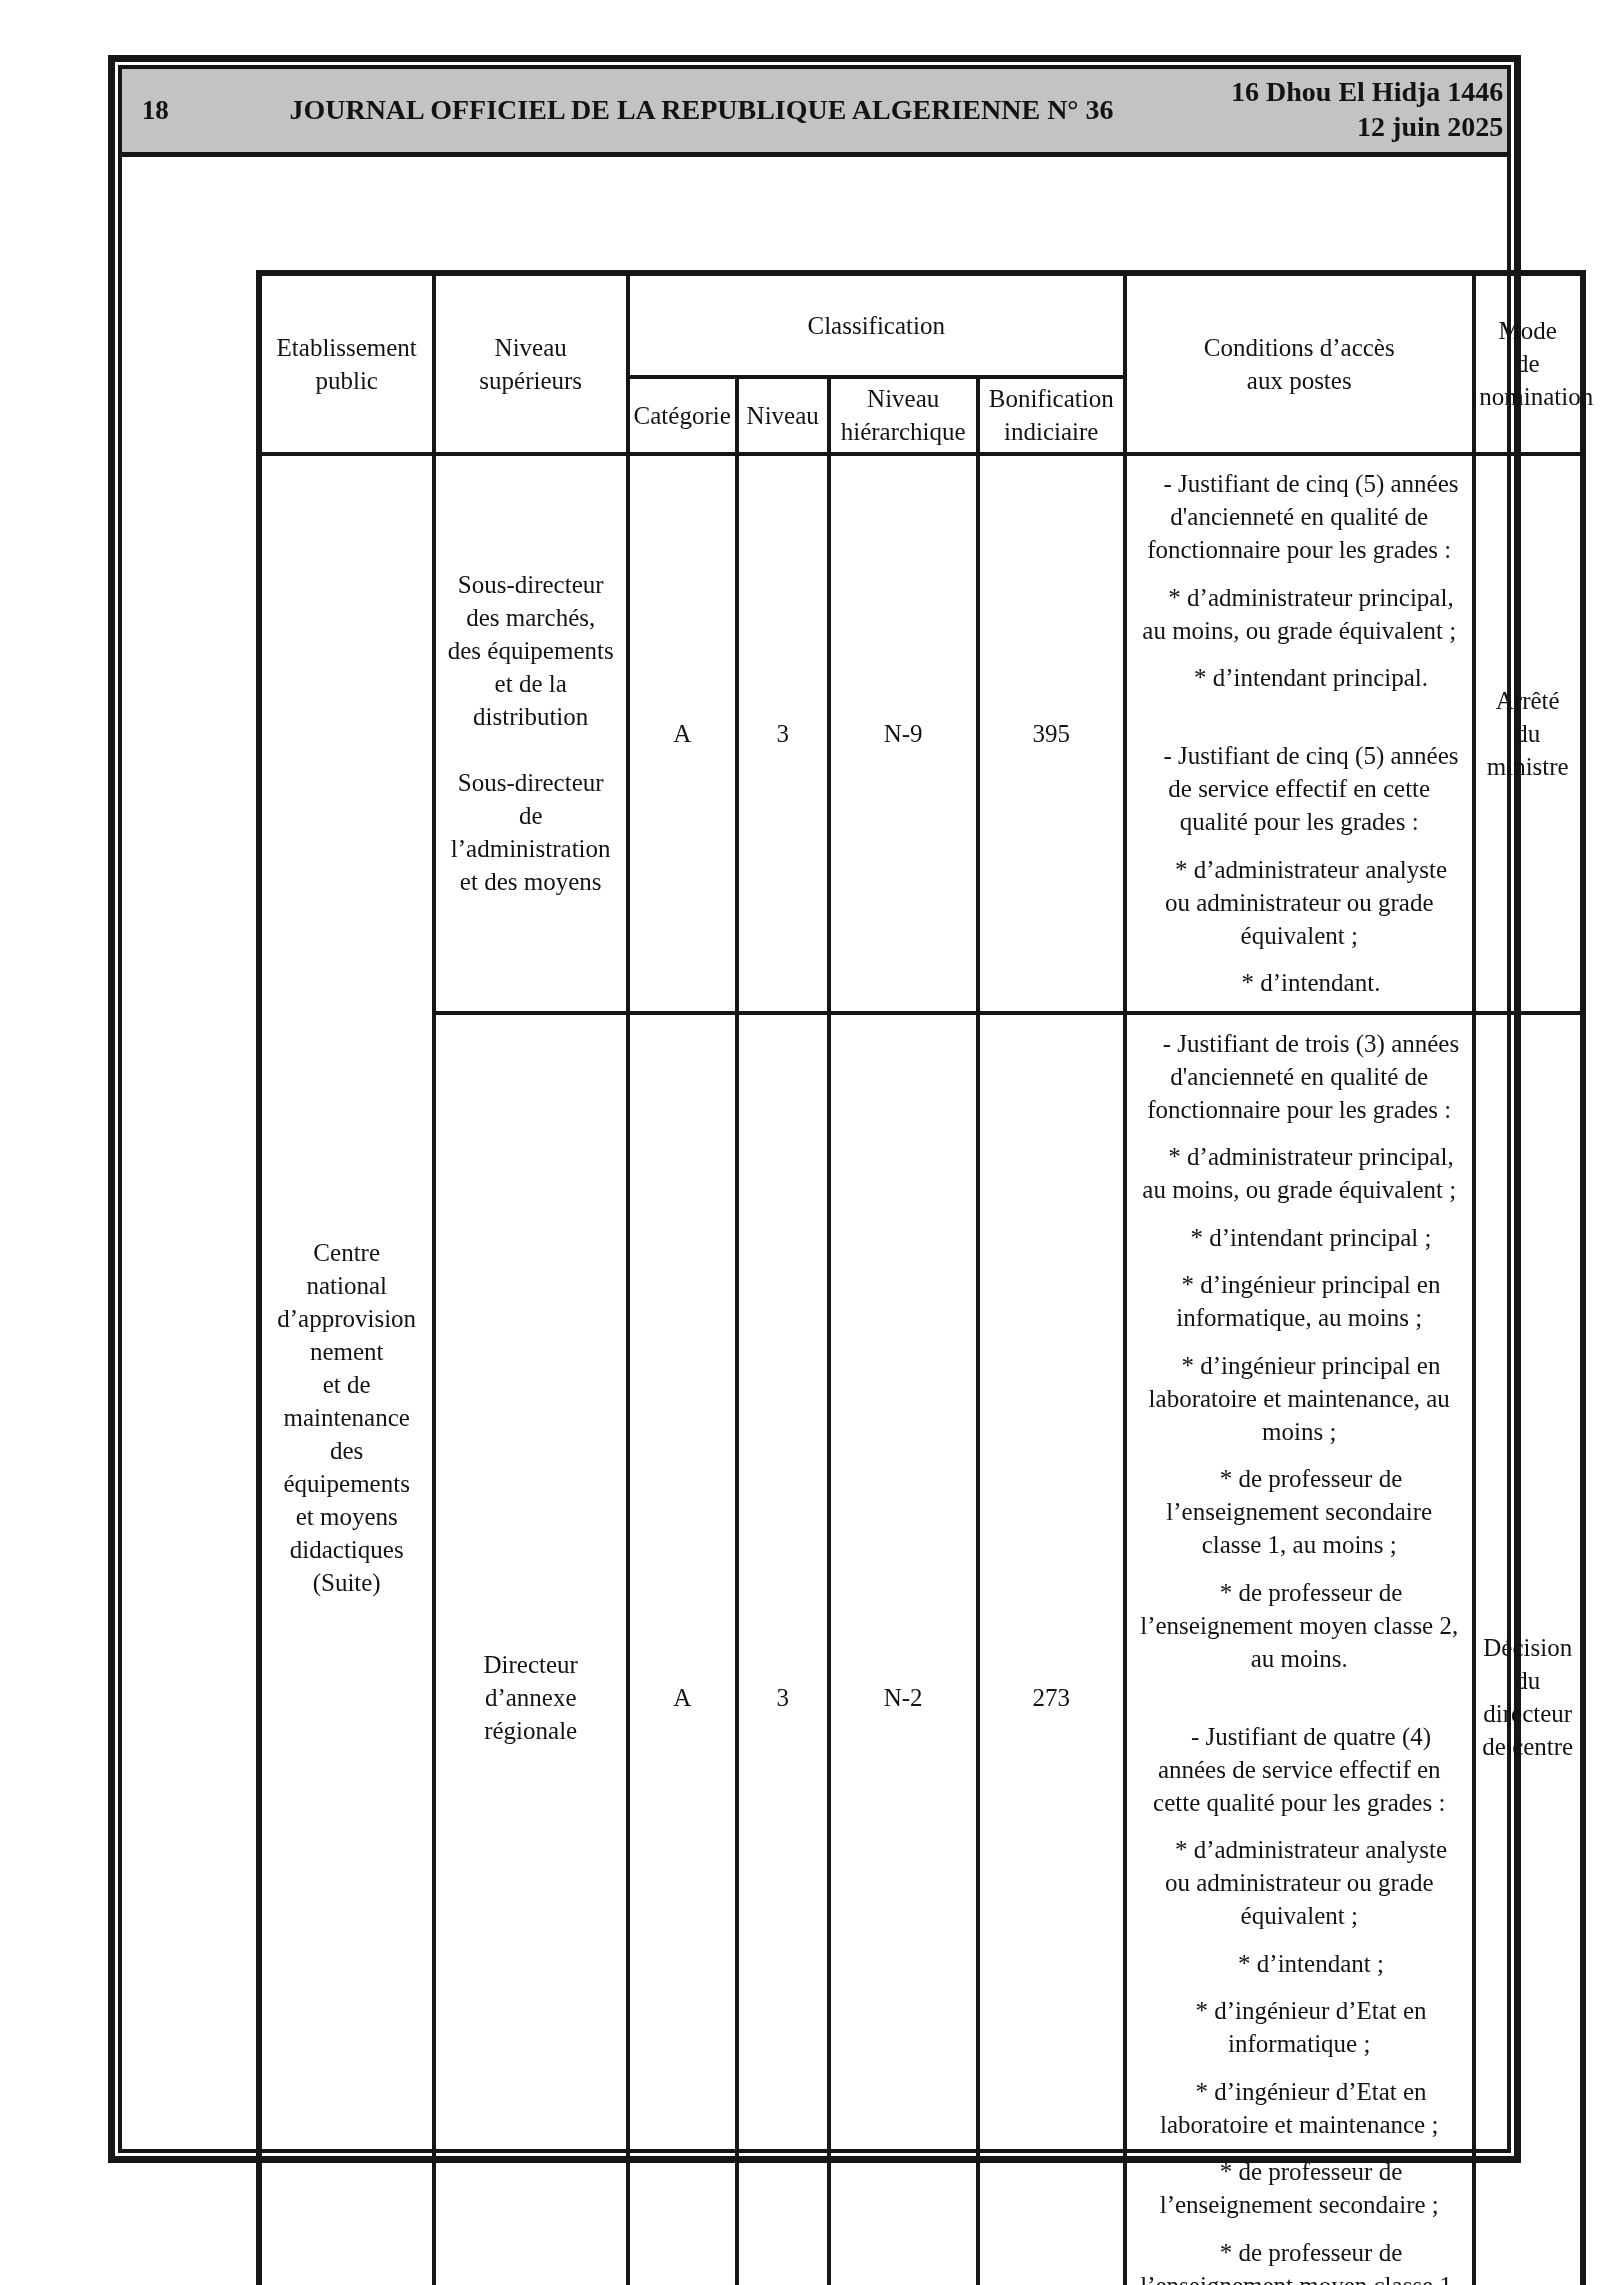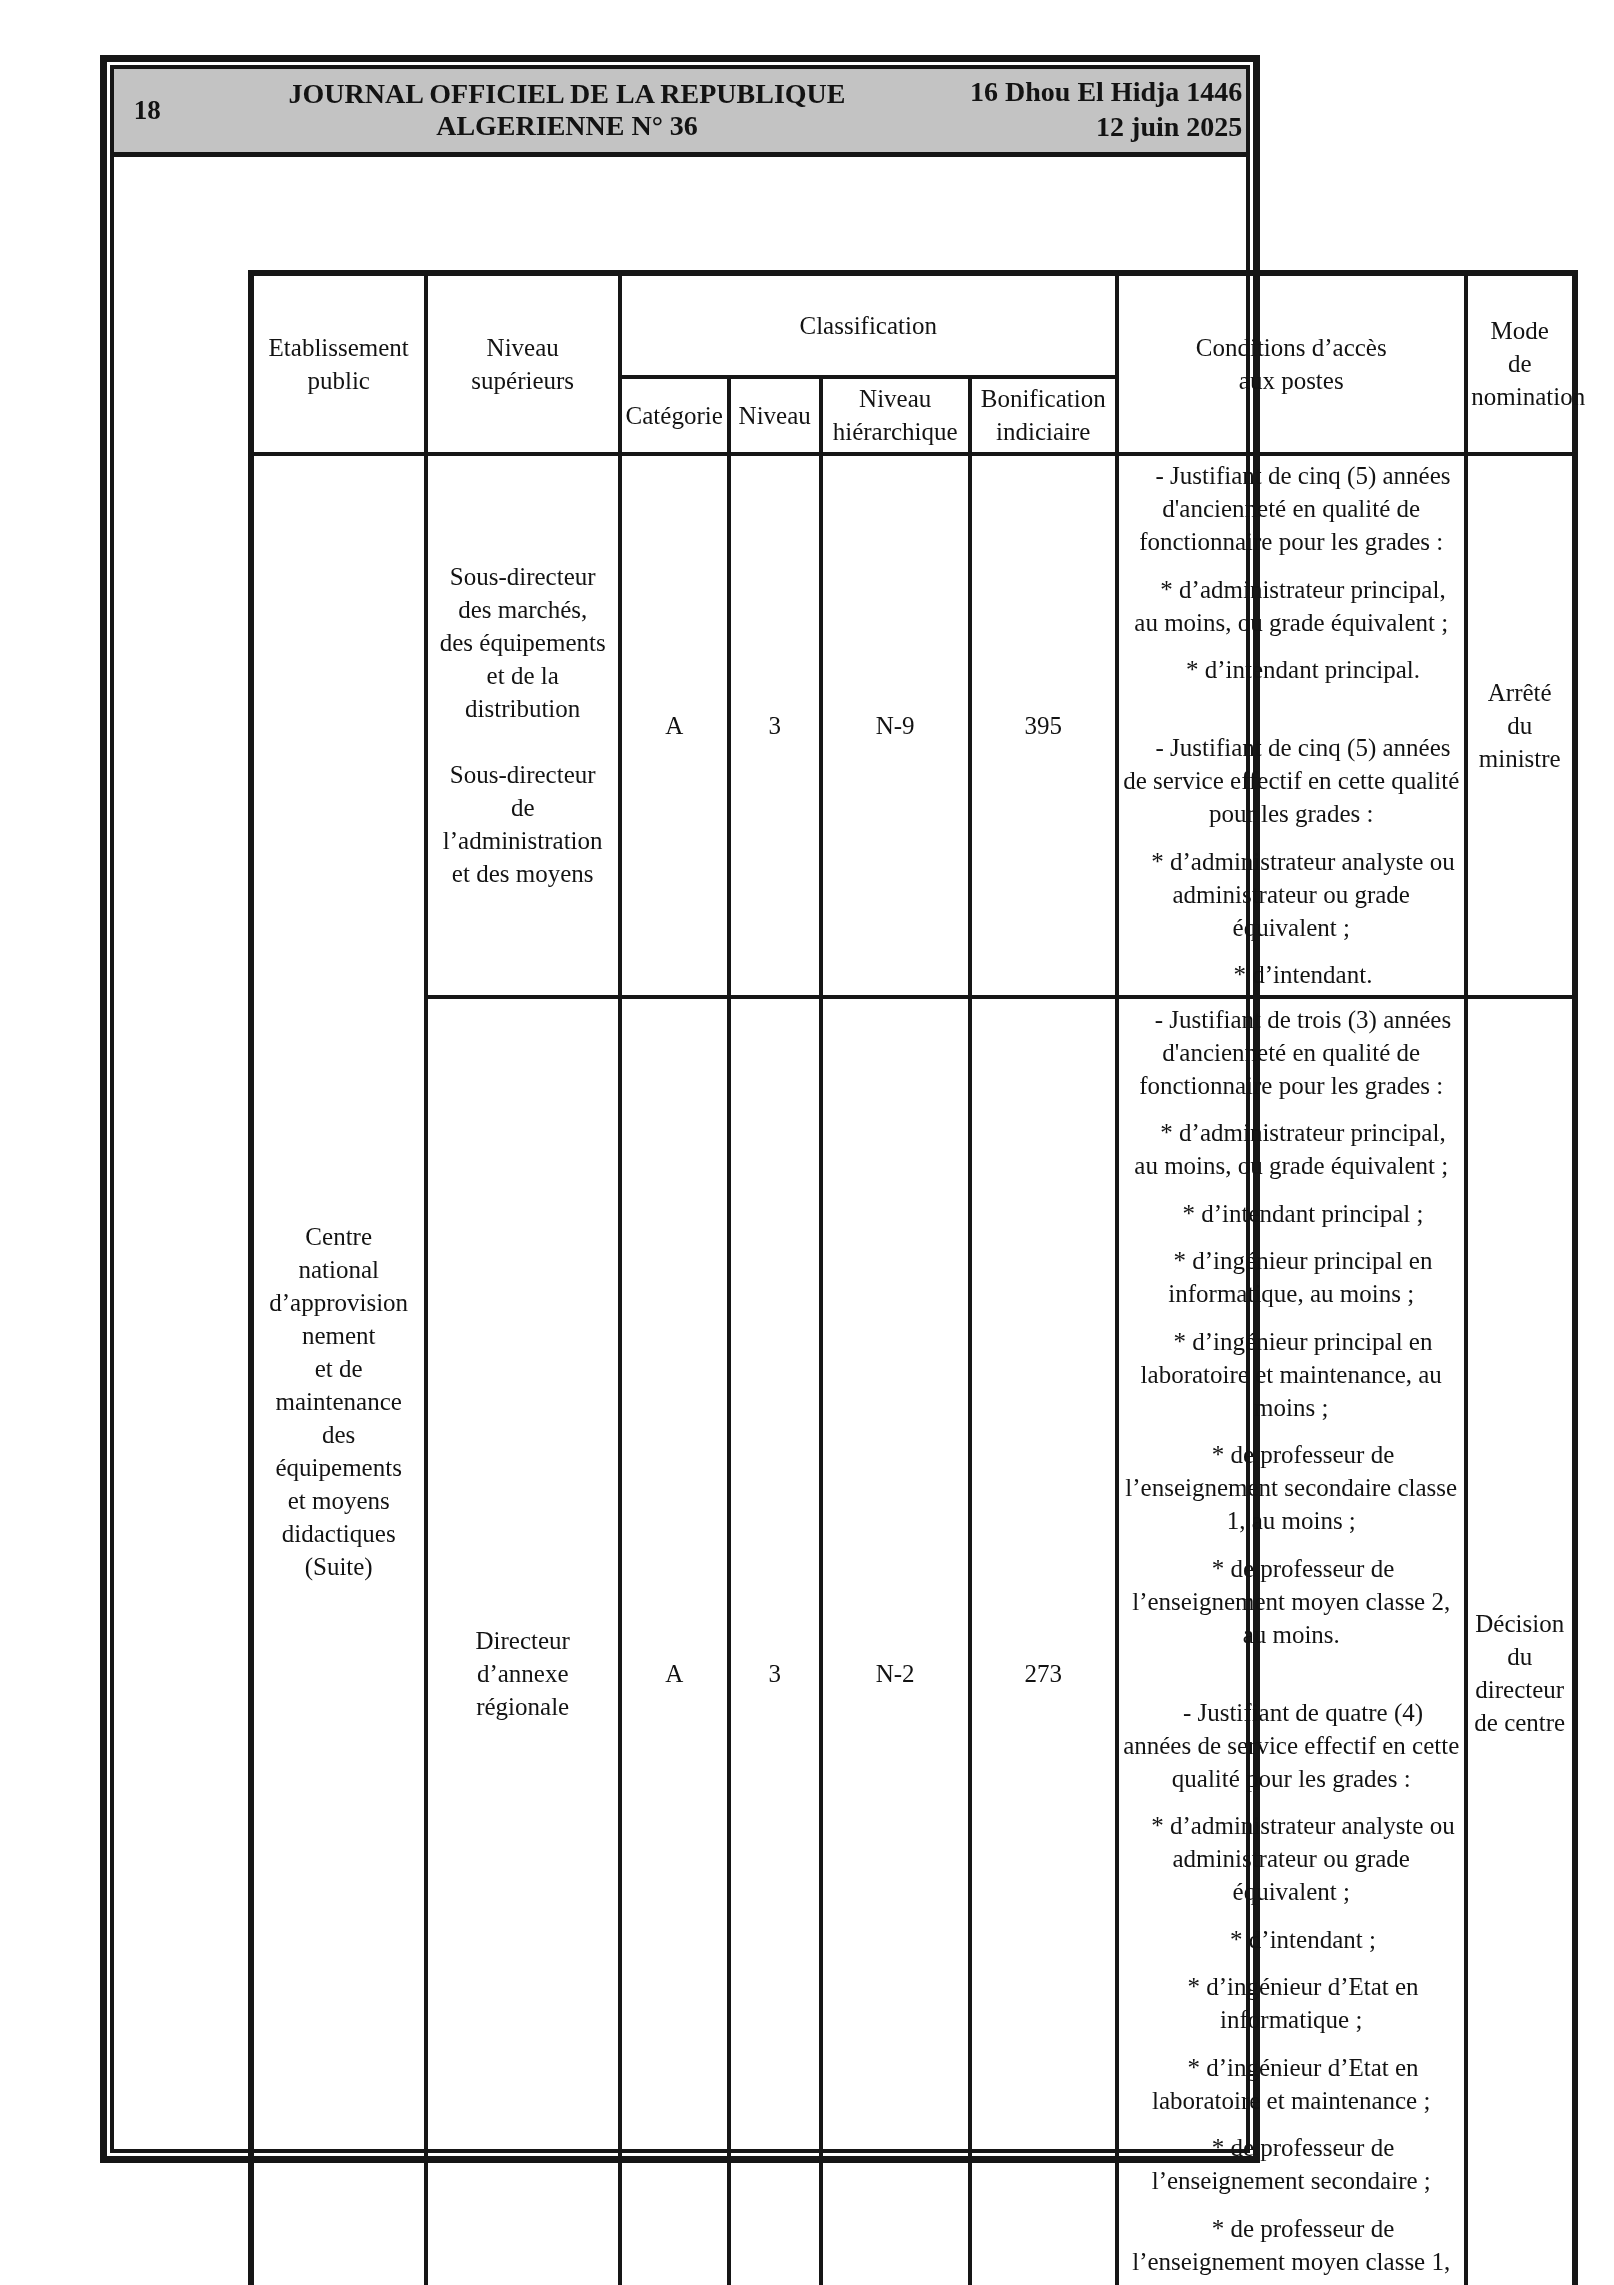--- a/index.html
+++ b/index.html
@@ -3,21 +3,21 @@
 <meta charset="utf-8">
 <style>
   html, body { margin:0; padding:0; }
   body {
     width:1615px; height:2285px; position:relative;
     background:#ffffff; color:#131313;
     font-family:"Liberation Serif", serif;
     -webkit-font-smoothing:antialiased;
   }
   .frame-outer {
-    position:absolute; left:100px; top:55px; width:1160px; height:2108px;
+    position:absolute; left:108px; top:55px; width:1413px; height:2108px;
     border:7.2px solid #161616; box-sizing:border-box;
   }
   .frame-inner {
     position:absolute; inset:2.7px; border:4.5px solid #161616;
   }
   
   .masthead {
     position:absolute; left:0; right:0; top:0; height:88px;
     background:#c3c3c3; border-bottom:5.4px solid #161616;
     box-sizing:border-box; display:flex; align-items:center;
@@ -49,21 +49,21 @@
   col.c-cat   { width:109px; }
   col.c-sec   { width:92px; }
   col.c-niv   { width:149px; }
   col.c-bon   { width:147px; }
   col.c-cond  { width:349px; }
   col.c-mode  { width:109px; }
   td.cond {
     white-space:normal; text-align:justify;
     font-size:23.5px; line-height:1.18; padding:11px 8.1px;
   }
-  td.cond p { margin:0; text-indent:23.5px; }
+  td.cond p { margin:8px; text-indent:23.5px; }
   td.cond p + p { margin-top:14.5px; }
   td.cond p.gap { margin-top:45px; }
   td.val { font-size:26px; }
 </style>
 </head>
 <body>
 
 <div class="frame-outer">
   <div class="frame-inner">
 

